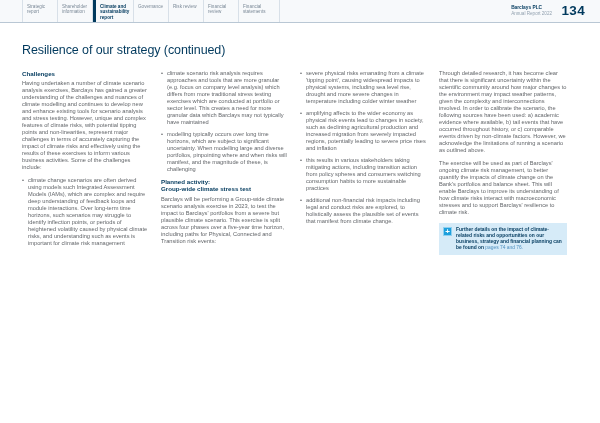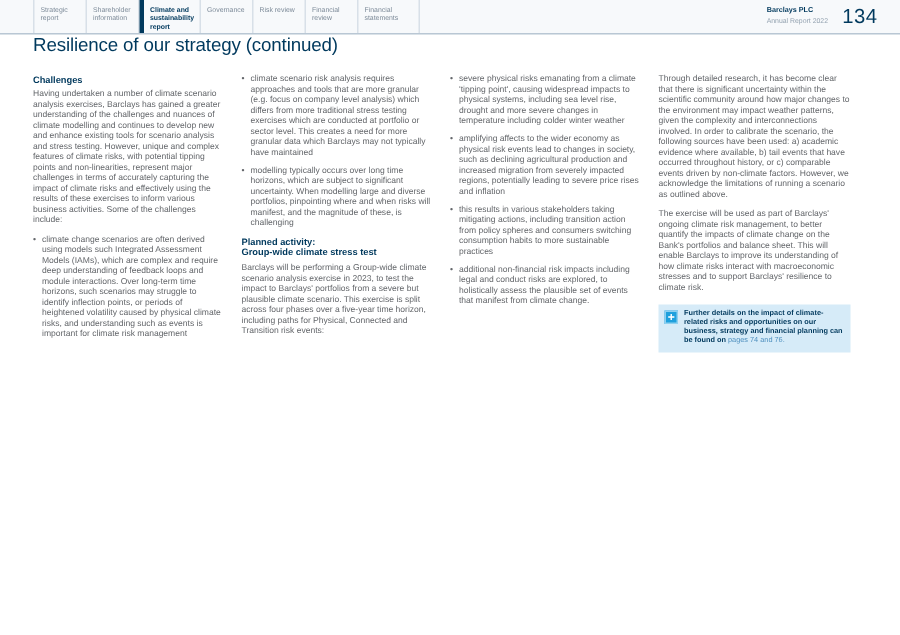--- a/index.html
+++ b/index.html
@@ -12,24 +12,24 @@
   .tabs { display:flex; height:100%; margin-left:22px;
           border-left:1px solid #d8e0e8; }
   .tab { width:35px; padding:4px 3px 2px 4px; border-right:1px solid #d8e0e8;
          font-size:4.6px; line-height:5.4px; color:#7c8a98; cursor:pointer; }
   .tab.wide { width:41px; }
   .tab.active { border-left:3px solid #00395d; font-weight:bold; color:#00395d; }
   .brand { position:absolute; top:5px; right:48px; text-align:left; }
   .brand .b1 { font-size:4.8px; line-height:5.6px; font-weight:bold; color:#00395d; }
   .brand .b2 { font-size:4.6px; line-height:5.4px; color:#93a2b0; }
   .pageno { position:absolute; top:3px; right:15px; font-size:13.5px;
-            color:#00395d; font-weight:400; letter-spacing:0.3px; }
+            color:#00395d; font-weight:700; letter-spacing:0.3px; }
 
   
-  .title { margin:0 22px 0 22px; font-size:12.5px; color:#00395d;
+  .title { margin:20px 22px 0 22px; font-size:12.5px; color:#00395d;
            font-weight:400; letter-spacing:-0.1px; }
 
   
   .content { display:flex; gap:11px; margin:13px 22px 0 22px; }
   .col { width:128px; }
   .body-txt { font-size:5.7px; line-height:7px; color:#63666a; }
   .col-heading { font-size:6.2px; line-height:7.4px; font-weight:bold;
                  color:#00395d; margin-bottom:3px; }
   .para { margin-bottom:6px; }
   .bullet { display:flex; margin-bottom:5px; }

